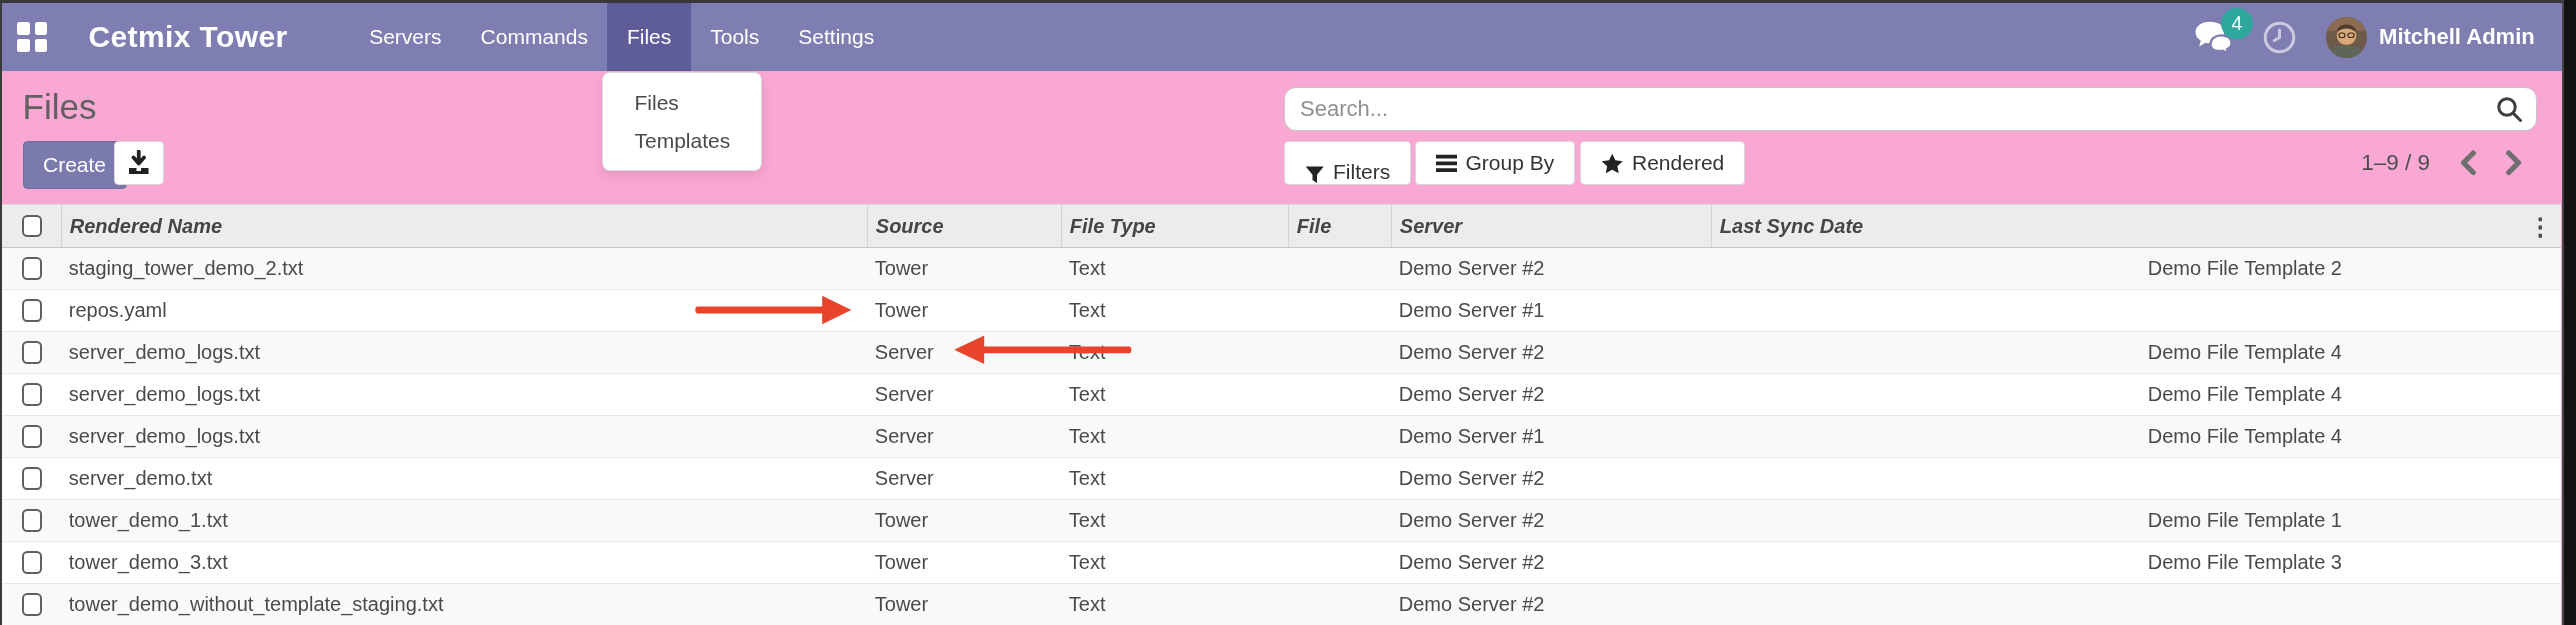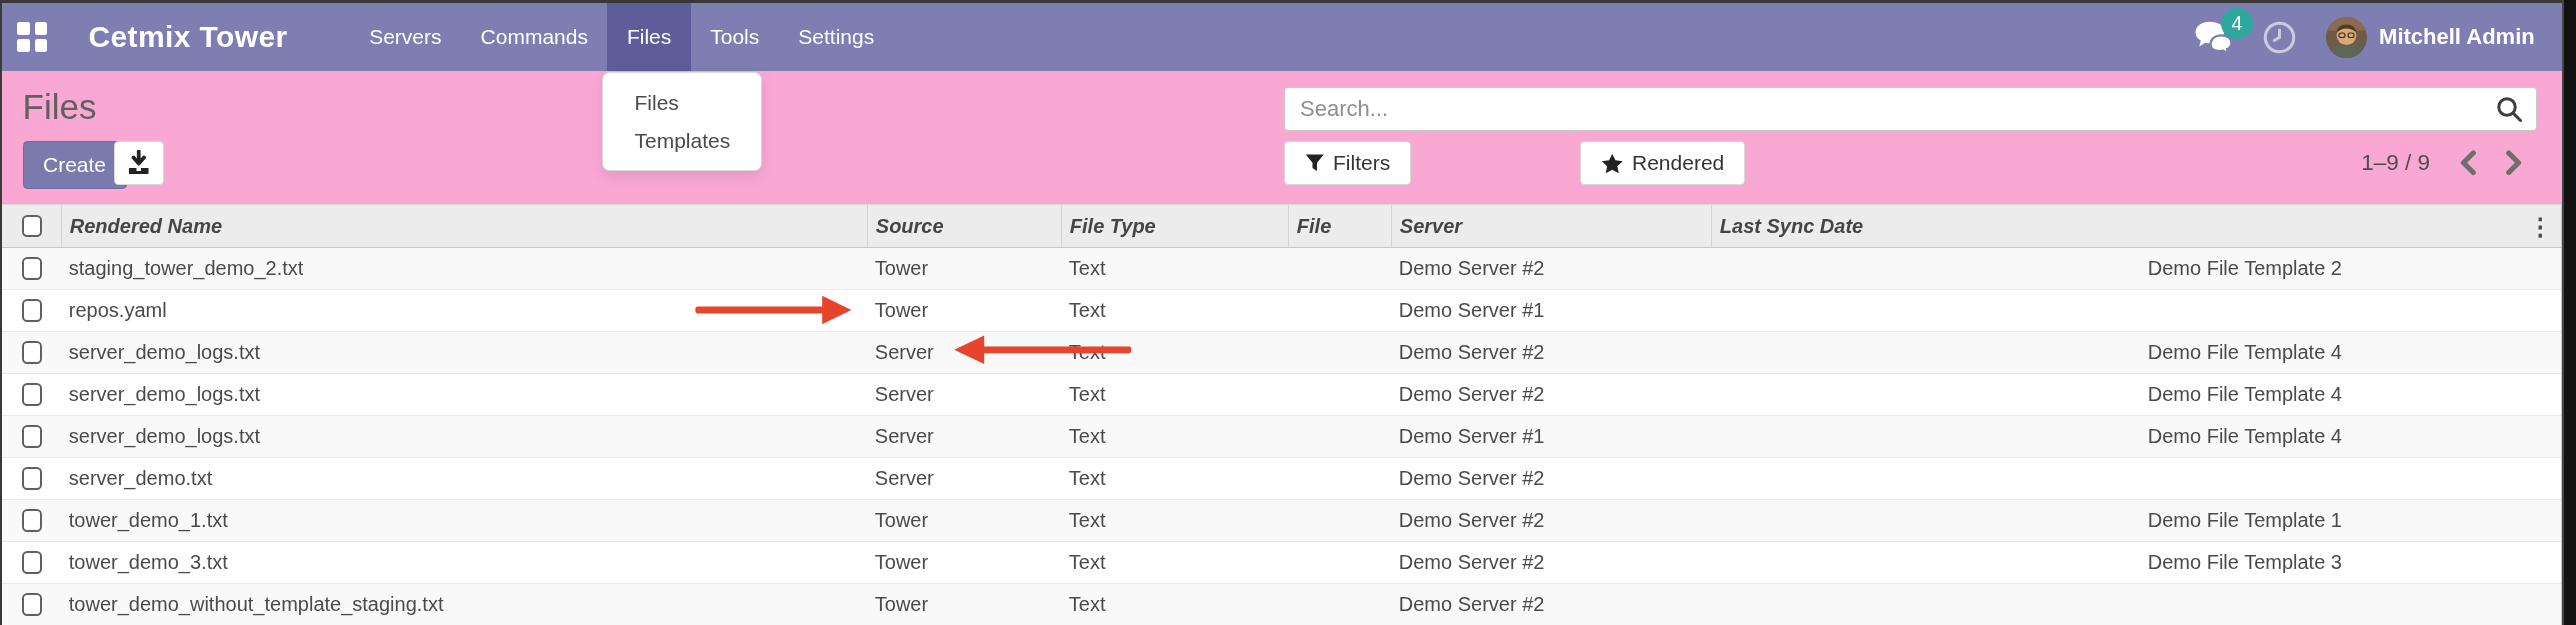--- a/index.html
+++ b/index.html
@@ -42,29 +42,29 @@
   
   .page-title { position:absolute; left:22.5px; top:87px; font-size:35px; color:#606060; z-index:10; }
   .btn-create { position:absolute; left:22.5px; top:141px; height:48px; padding:0 19.5px;
                 background:var(--accent-purple); border:0.8px solid #6c6ba2; border-radius:4.5px;
                 color:#fff; font-size:21px; display:flex; align-items:center; cursor:pointer; z-index:10; }
   .btn-download { position:absolute; left:114px; top:141px; width:50px; height:44px; background:#fff;
                   border:0.8px solid #d8d8d8; border-radius:4.5px; display:flex; align-items:center;
                   justify-content:center; cursor:pointer; z-index:10; }
 
   .search-box { position:absolute; left:1284px; top:87px; width:1253px; height:44px; z-index:10; }
-  .search-input { width:100%; height:100%; border:0.8px solid #c8c8c8; border-radius:4px; padding:0 53px 0 15px;
+  .search-input { width:100%; height:100%; border:0.8px solid #c8c8c8; border-radius:12px; padding:0 53px 0 15px;
                   font-size:22px; color:#444; font-family:"Liberation Sans",sans-serif; outline:none; }
   .search-input::placeholder { color:#8f8f8f; }
   .search-glass { position:absolute; right:13.5px; top:8.3px; cursor:pointer; }
 
   .ctrl-btn { position:absolute; top:141px; height:44px; background:#fff; border:0.8px solid #d8d8d8;
               border-radius:4.5px; display:flex; align-items:center; gap:9px; padding:0 19.5px;
               font-size:21px; color:#333; cursor:pointer; z-index:10; white-space:nowrap; }
-  .btn-filters { left:1284px; } .btn-groupby { left:1415px; } .btn-favorites { left:1580px; }
+  .btn-filters { left:1284px;align-items:flex-end; } .btn-groupby { left:1415px; } .btn-favorites { left:1580px; }
 
   .pager { position:absolute; top:141px; right:53px; height:44px; display:flex; align-items:center;
            gap:28.5px; z-index:10; }
   .pager-text { font-size:22.5px; color:#4d4d4d; }
   .pager-btn { cursor:pointer; display:flex; align-items:center; }
 
   
   .table-wrap { position:absolute; left:2.3px; top:204px; width:2559px; z-index:5; }
   .thead, .trow { display:grid; grid-template-columns:59px 806px 194px 227px 103px 320px 429px auto; }
   .thead { position:relative; height:44px; background:var(--header-bg);
@@ -163,20 +163,28 @@
     </div>
   </div>
 
   <button class="ctrl-btn btn-filters">
     <svg width="19.5" height="19.5" viewBox="0 0 26 26">
       <path d="M1 2 h24 l-9 11 v11 l-6 -4 v-7z" fill="#222"></path>
     </svg>
     <span>Filters</span>
   </button>
 
+  <button class="ctrl-btn btn-groupby">
+    <svg width="21" height="18" viewBox="0 0 28 24">
+      <rect y="1" width="28" height="5" fill="#222"></rect>
+        <rect y="10" width="28" height="5" fill="#222"></rect>
+        <rect y="19" width="28" height="5" fill="#222"></rect>
+    </svg>
+    <span>Group By</span>
+  </button>
 
   <button class="ctrl-btn btn-favorites">
     <svg width="22.5" height="21" viewBox="0 0 30 28">
       <path d="M15 1 l4.2 8.8 9.8 1.2 -7.2 6.6 1.9 9.4 -8.7 -4.8 -8.7 4.8 1.9 -9.4 -7.2 -6.6 9.8 -1.2z" fill="#222"></path>
     </svg>
     <span>Rendered</span>
   </button>
 
   <div class="pager">
     <div class="pager-text">1–9 / 9</div>

